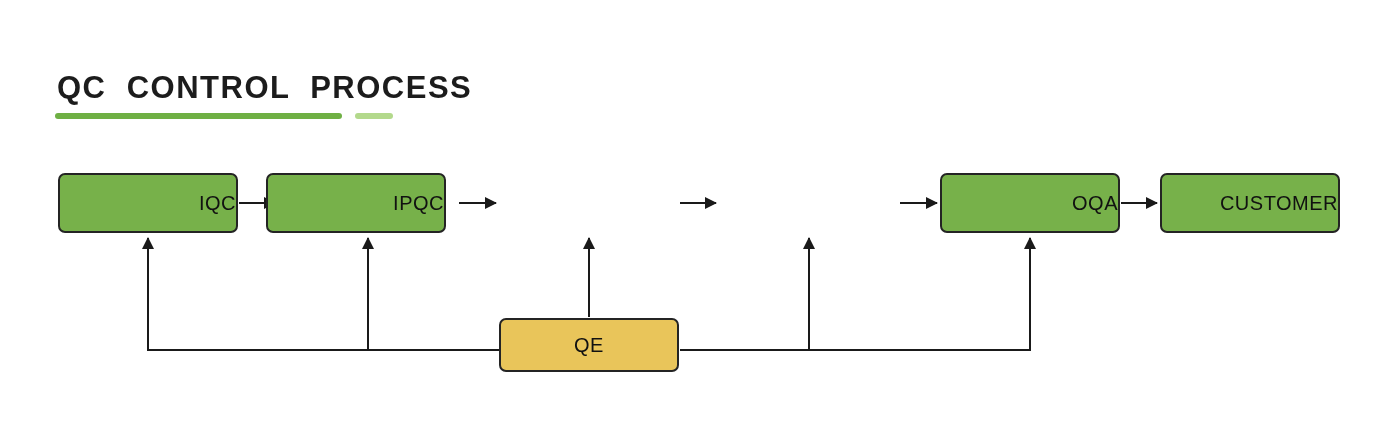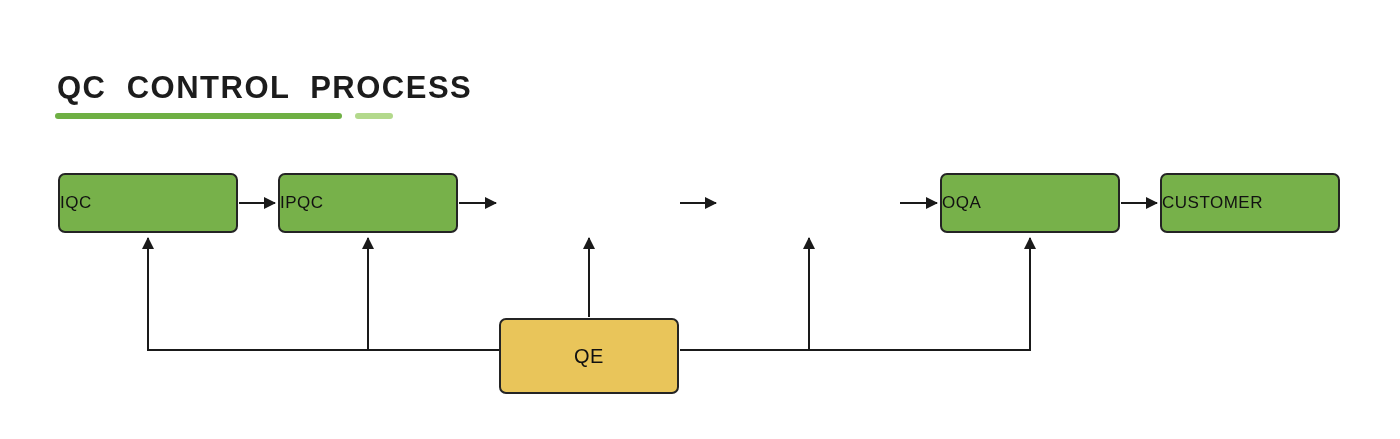--- a/index.html
+++ b/index.html
@@ -43,35 +43,35 @@
   }
   .node {
     position: absolute;
     top: 173px;
     width: 180px; height: 60px;
     background: #77b14a;
     border: 2px solid #242424;
     border-radius: 7px;
     display: flex;
     align-items: center;
-    justify-content: flex-start;
-    font-size: 17px;
+    justify-content: flex-end;
+    font-size: 20px;
     color: #111111;
     letter-spacing: 0.5px;
   }
   .node-iqc      { left: 58px; }
-  .node-ipqc     { left: 278px; }
+  .node-ipqc     { left: 266px; }
   .node-aoi      { left: 499px; }
   .node-fqc      { left: 719px; }
   .node-oqa      { left: 940px; }
   .node-customer { left: 1160px; }
   .node-qe {
     position: absolute;
     left: 499px; top: 318px;
-    width: 180px; height: 76px;
+    width: 180px; height: 54px;
     background: #e9c55a;
     border: 2px solid #242424;
     border-radius: 7px;
     display: flex;
     align-items: center;
     justify-content: center;
     font-size: 20px;
     color: #111111;
     letter-spacing: 0.5px;
   }

